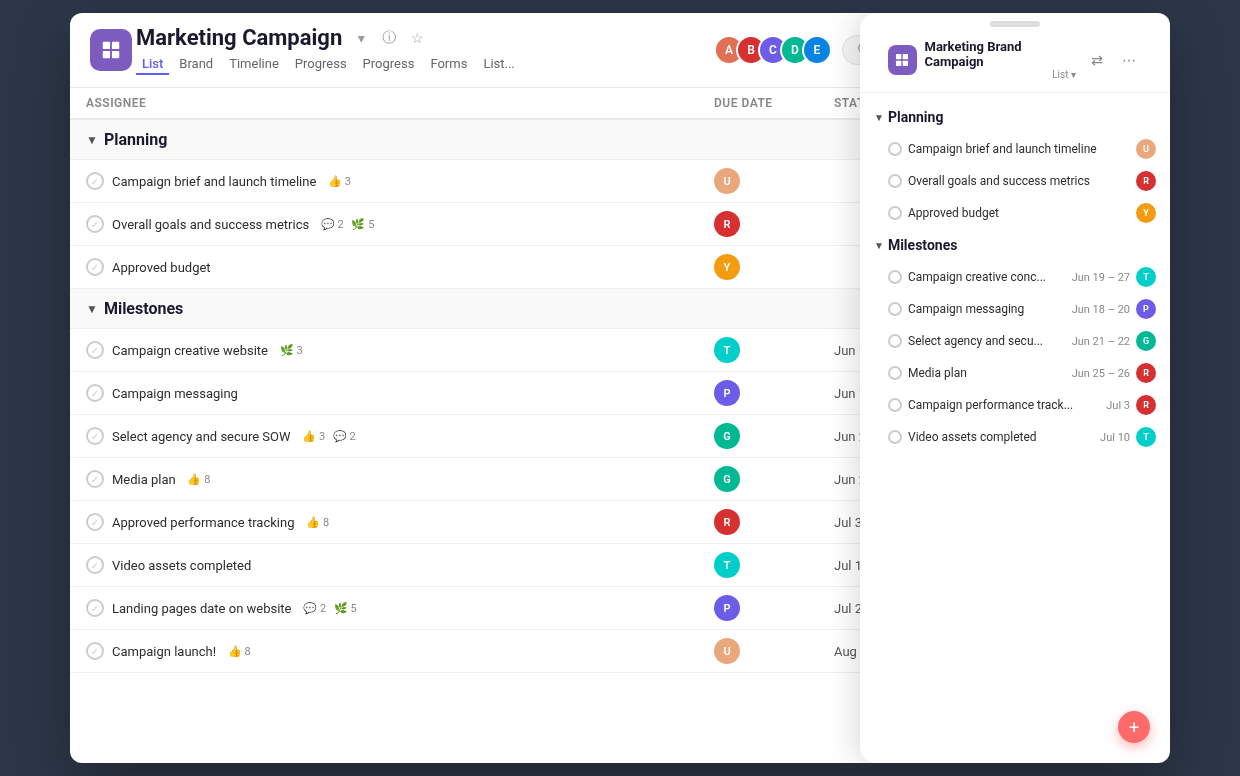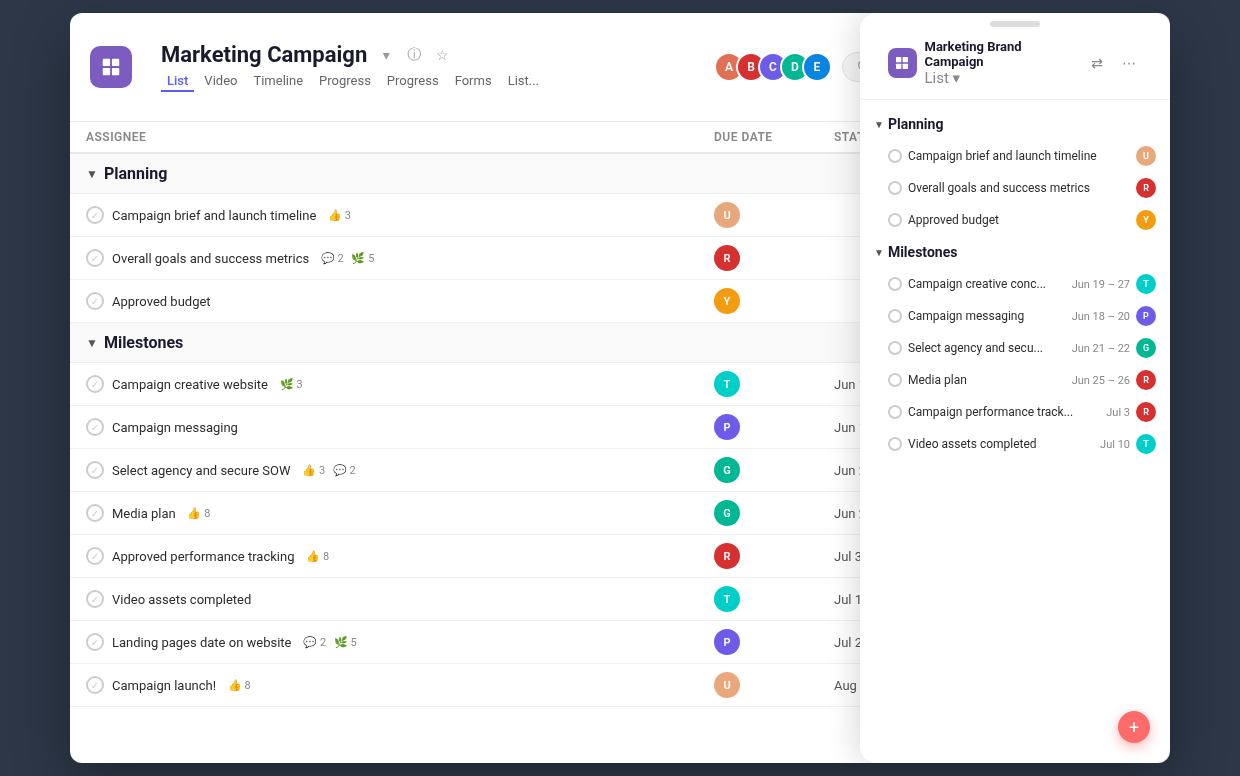--- a/index.html
+++ b/index.html
@@ -21,23 +21,23 @@
       overflow: hidden;
       display: flex;
       flex-direction: column;
       position: relative;
       box-shadow: 0 20px 60px rgba(0,0,0,0.3);
     }
     
     .header {
       display: flex;
       align-items: center;
-      padding: 29px 20px;
+      padding: 12px 20px;
       border-bottom: 1px solid #e8e8e8;
-      gap: 29px;
+      gap: 4px;
     }
     .app-icon {
       width: 42px;
       height: 42px;
       background: #7c5cbf;
       border-radius: 10px;
       display: flex;
       align-items: center;
       justify-content: center;
       flex-shrink: 0;
@@ -322,22 +322,23 @@
       align-items: center;
       justify-content: center;
     }
     .panel-title {
       font-size: 13px;
       font-weight: 700;
       color: #1a1a2e;
       flex: 1;
     }
     .panel-subtitle {
-      font-size: 15px;
+      font-size: 10px;
       color: #888;
+      text-align: right;
     }
     .panel-actions {
       display: flex;
       gap: 6px;
     }
     .panel-action-btn {
       width: 26px;
       height: 26px;
       display: flex;
       align-items: center;
@@ -439,21 +440,21 @@
       <div class="title-row">
         <span class="project-title">Marketing Campaign</span>
         <div class="title-icons">
           <span class="title-icon">▾</span>
           <span class="title-icon">ⓘ</span>
           <span class="title-icon">☆</span>
         </div>
       </div>
       <div class="nav-tabs">
         <span class="nav-tab active">List</span>
-        <span class="nav-tab">Video</span>
+        <span class="nav-tab">Brand</span>
         <span class="nav-tab">Timeline</span>
         <span class="nav-tab">Progress</span>
         <span class="nav-tab">Progress</span>
         <span class="nav-tab">Forms</span>
         <span class="nav-tab">List...</span>
       </div>
     </div>
     <div class="header-right">
       <div class="avatars-group">
         <div class="avatar" style="background:#e17055;">A</div>

